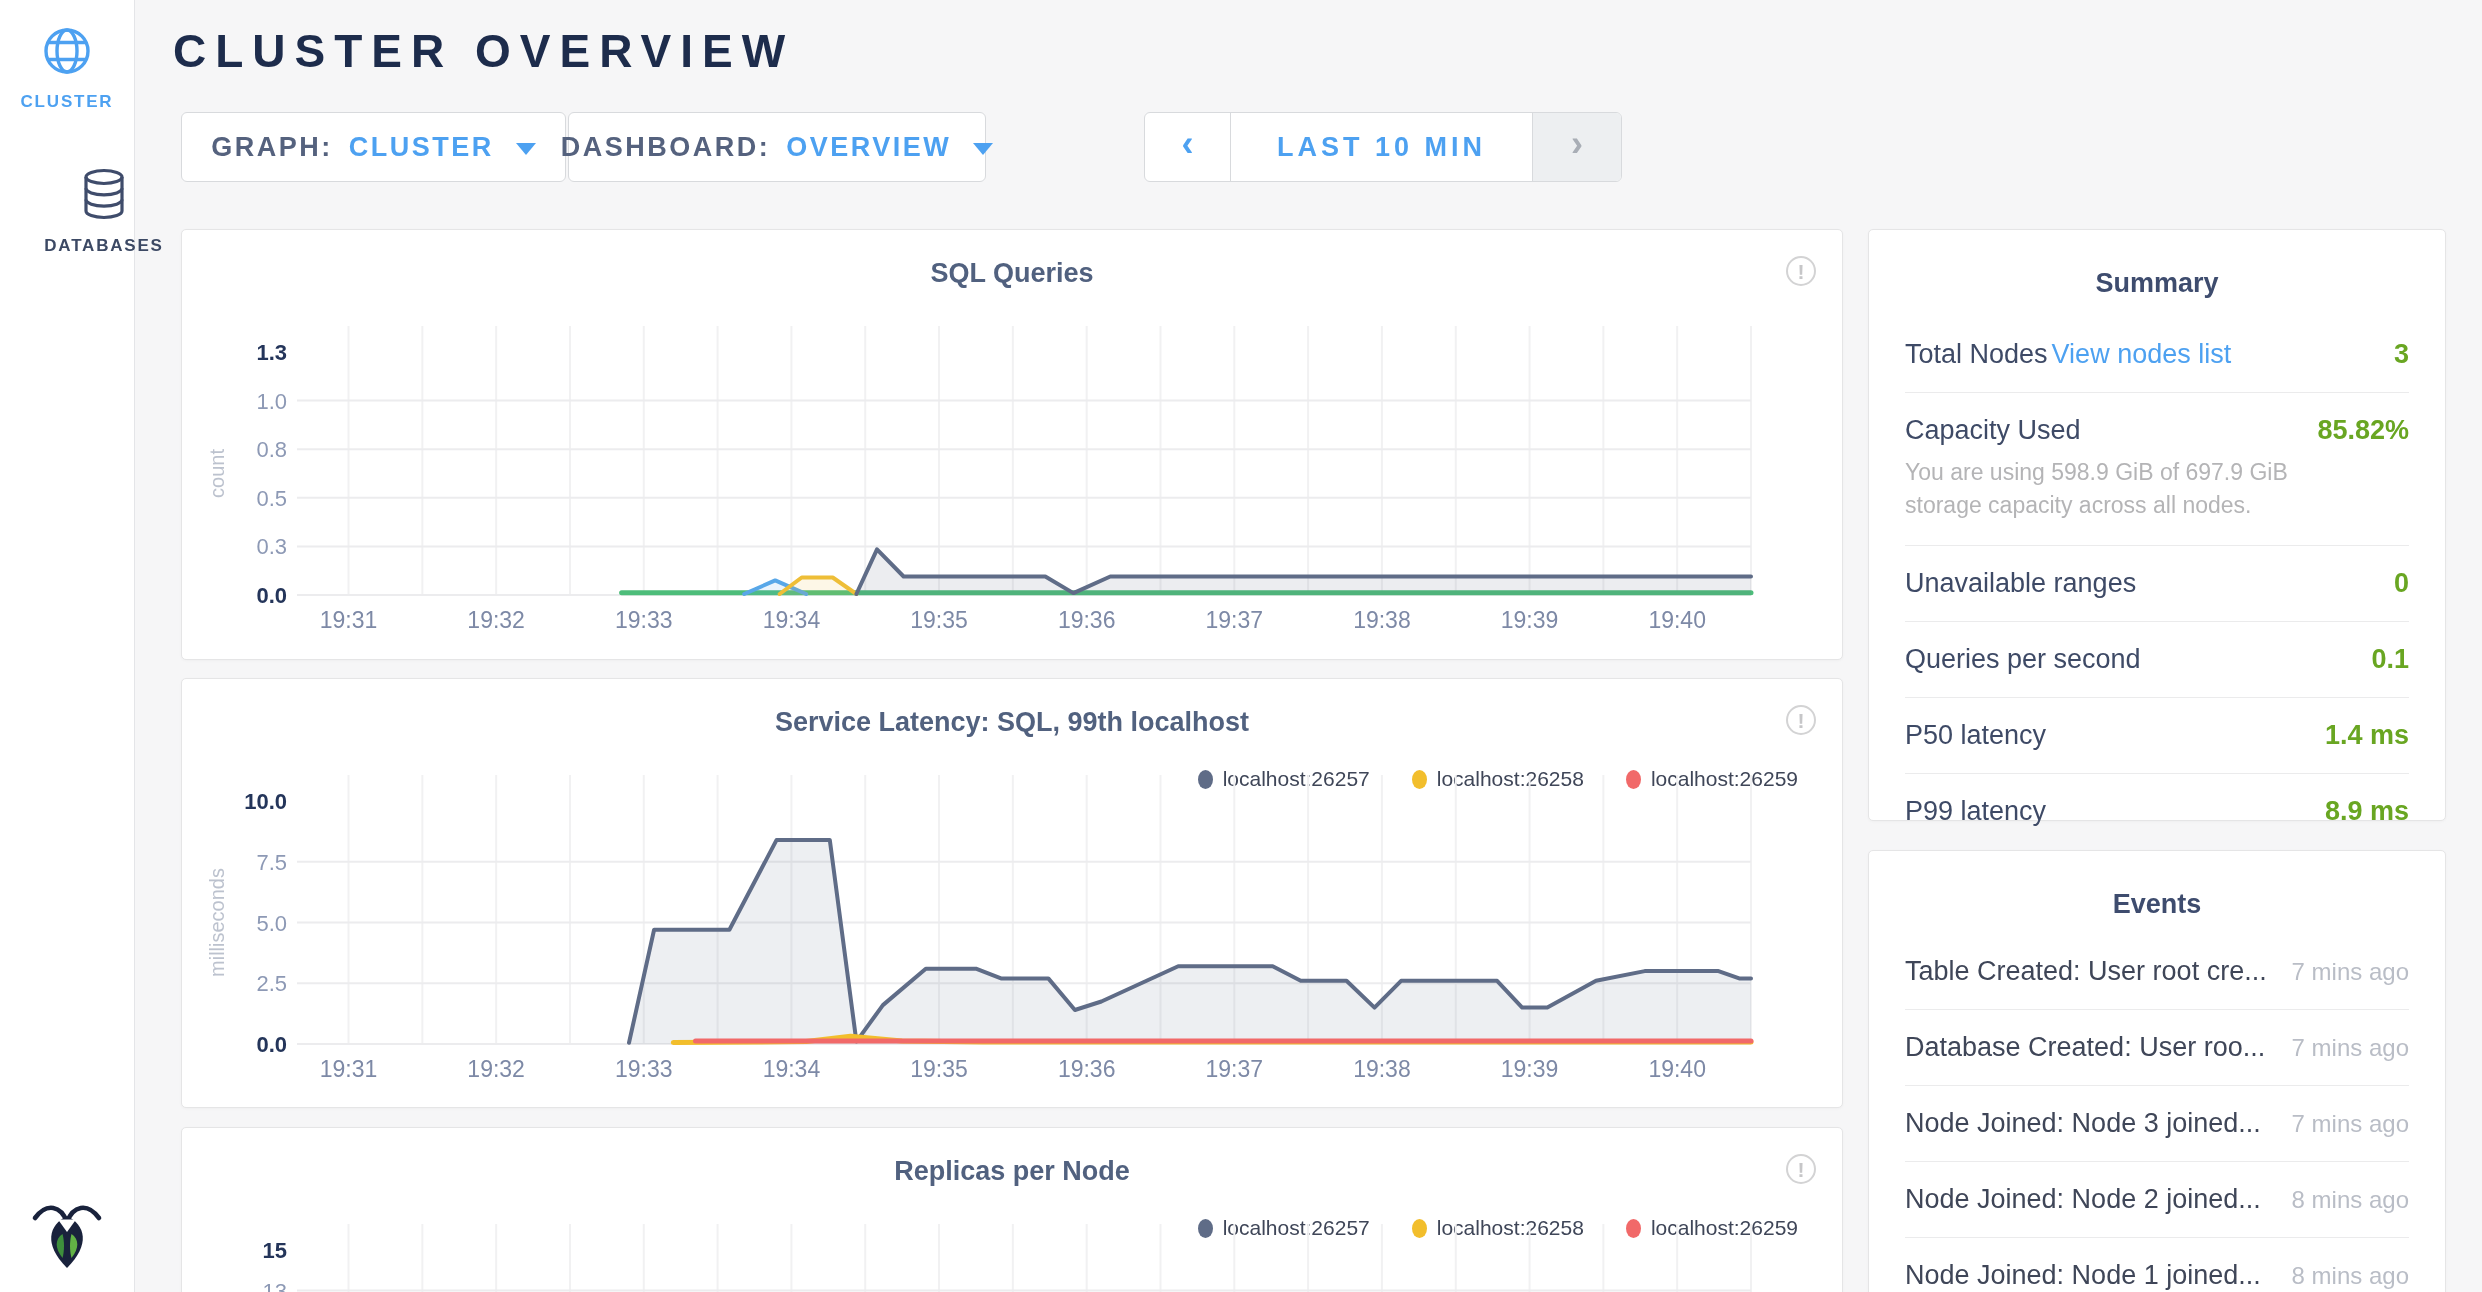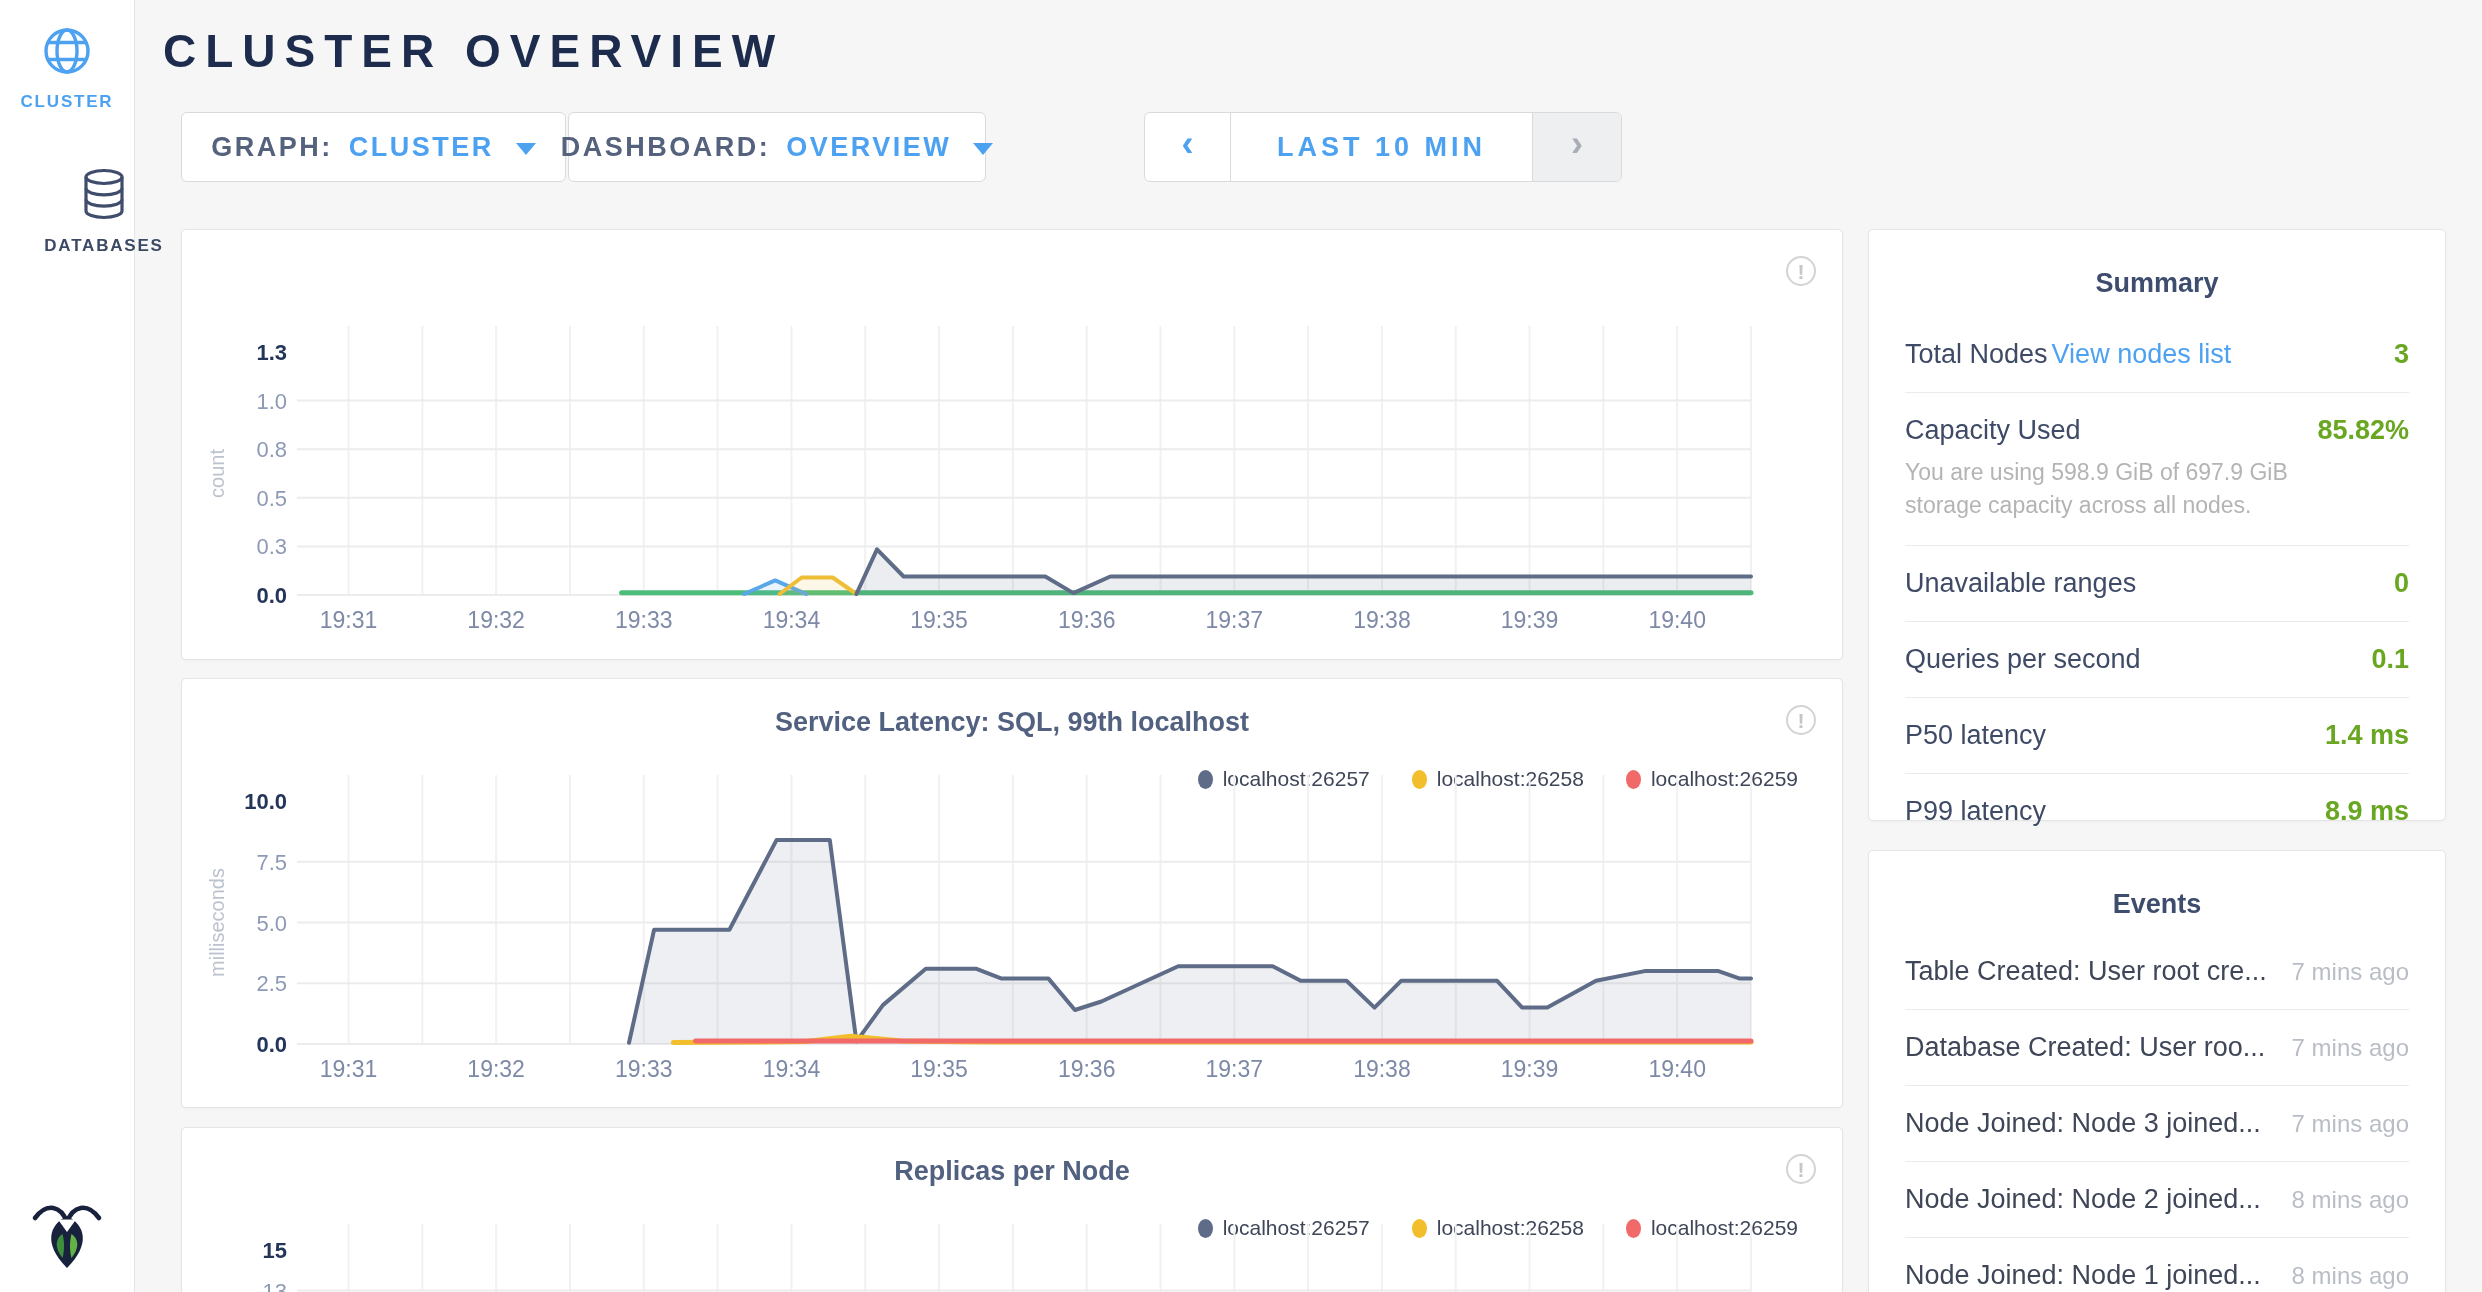--- a/index.html
+++ b/index.html
@@ -13,21 +13,21 @@
   .sidebar { position:absolute; left:0; top:0; width:135px; height:1292px;
     background:#ffffff; border-right:1px solid #e4e5e8; z-index:5; }
   .nav-item { position:absolute; width:100%; text-align:center; cursor:pointer; }
   .nav-item .nav-label { display:block; font-size:17px; font-weight:bold; letter-spacing:1.8px; margin-top:12px; }
   .nav-item.active .nav-label { color:#4da1f1; }
   .nav-item.inactive .nav-label { color:#3c4964; }
   #nav-cluster { top:26px; }
   #nav-databases { top:168px;margin-left:37px; }
   .logo-wrap { position:absolute; bottom:16px; width:100%; text-align:center; }
   
-  .page-title { position:absolute; left:163px; top:24px; font-size:46px; font-weight:bold;
+  .page-title { position:absolute; left:173px; top:24px; font-size:46px; font-weight:bold;
     letter-spacing:9px; color:#1d2c4c; margin:0; }
   
   .dropdown { position:absolute; top:112px; height:70px; background:#fff;
     border:1px solid #d8dadd; border-radius:6px; display:flex; align-items:center;
     justify-content:center; font-size:27px; font-weight:bold; letter-spacing:2.5px; cursor:pointer; }
   #graph-dd { left:181px; width:385px; }
   #dashboard-dd { left:568px; width:418px; }
   .dd-label { color:#55627e; }
   .dd-value { color:#4da1f1; margin-left:16px; }
   .caret { width:0; height:0; border-left:10px solid transparent; border-right:10px solid transparent;
@@ -131,20 +131,21 @@
   <div class="time-seg time-prev">
     <span>‹</span>
   </div>
   <div class="time-seg time-label">LAST 10 MIN</div>
   <div class="time-seg time-next">
     <span>›</span>
   </div>
 </div>
 
 <div class="card chart-card" id="chart-card-0">
+  <div class="chart-title">SQL Queries</div>
   <div class="info-icon">!</div>
   <div class="legend"></div>
   <svg class="plot" width="1662" height="430" viewBox="0 0 1662 430">
       <line x1="166.52577319587618" y1="96" x2="166.52577319587618" y2="365" stroke="#f1f1f2" stroke-width="2"></line>
       <line x1="240.34020618556693" y1="96" x2="240.34020618556693" y2="365" stroke="#f1f1f2" stroke-width="2"></line>
       <line x1="314.15463917525767" y1="96" x2="314.15463917525767" y2="365" stroke="#f1f1f2" stroke-width="2"></line>
       <line x1="387.96907216494833" y1="96" x2="387.96907216494833" y2="365" stroke="#f1f1f2" stroke-width="2"></line>
       <line x1="461.7835051546391" y1="96" x2="461.7835051546391" y2="365" stroke="#f1f1f2" stroke-width="2"></line>
       <line x1="535.5979381443299" y1="96" x2="535.5979381443299" y2="365" stroke="#f1f1f2" stroke-width="2"></line>
       <line x1="609.4123711340205" y1="96" x2="609.4123711340205" y2="365" stroke="#f1f1f2" stroke-width="2"></line>

